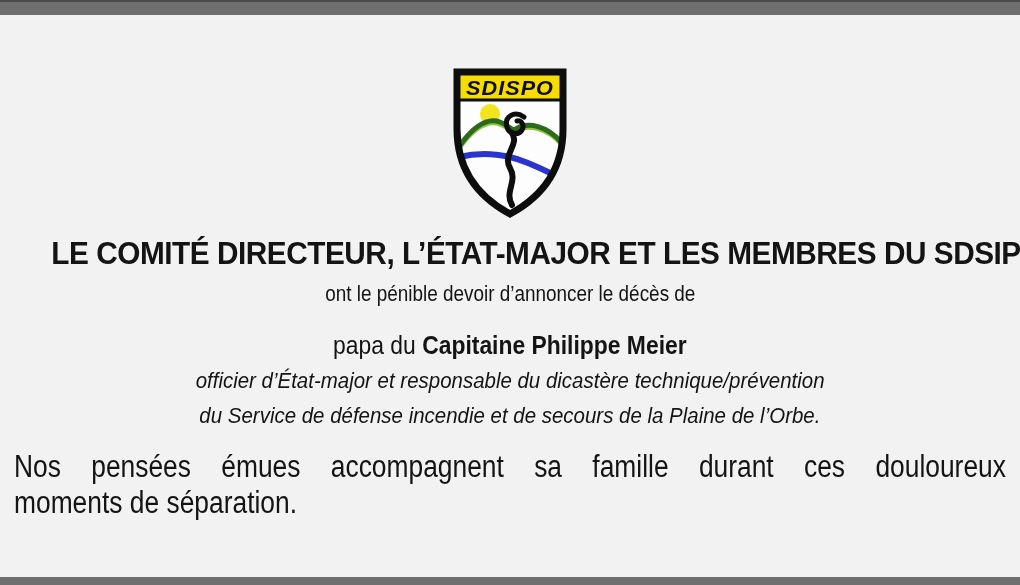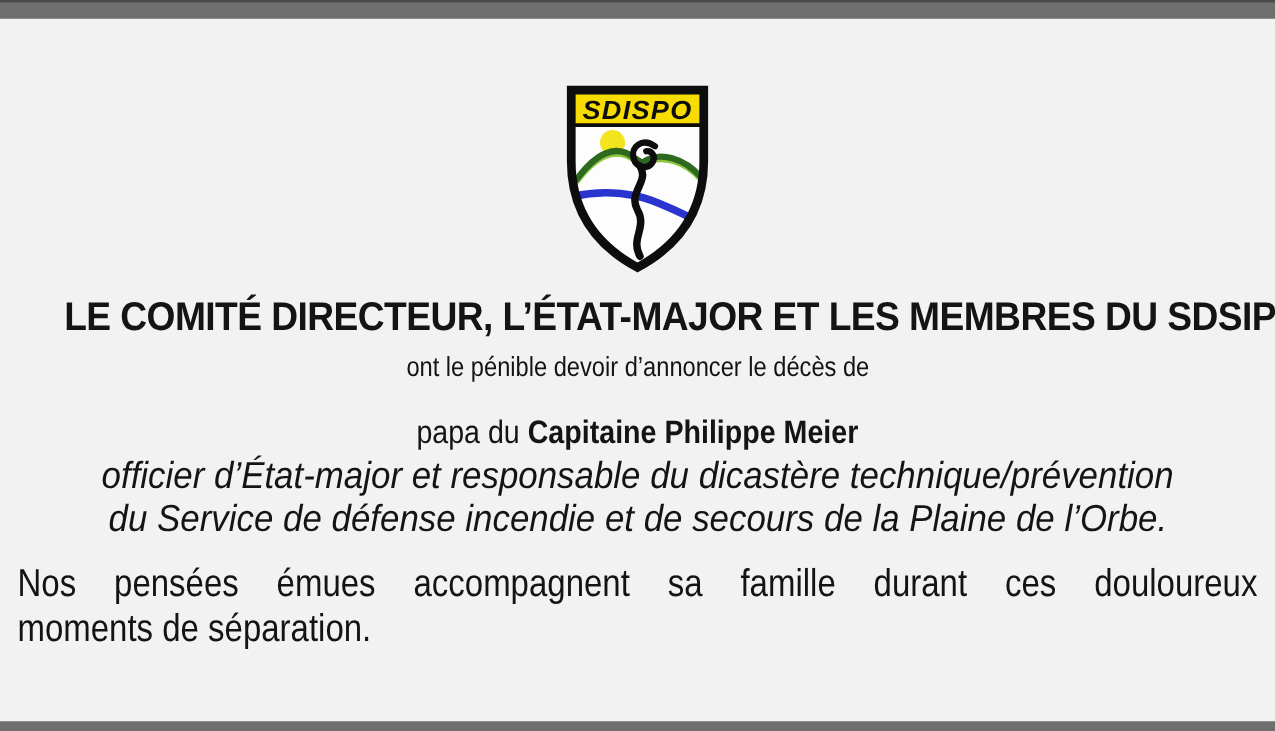--- a/index.html
+++ b/index.html
@@ -33,21 +33,21 @@
   .line > span{display:inline-block;white-space:nowrap;}
   .header{margin-top:14px;line-height:40px;font-size:32px;font-weight:bold;}
   .header > span{transform:scaleX(0.93);transform-origin:50% 50%;letter-spacing:-0.5px;}
   .intro{line-height:42px;font-size:22px;}
   .intro > span{transform:scaleX(0.86);transform-origin:50% 50%;}
   .name{margin-top:10px;line-height:58px;font-size:48px;font-weight:bold;}
   .name > span{transform:scaleX(0.80);transform-origin:50% 50%;}
   .relation{margin-top:12px;line-height:36px;font-size:26px;}
   .relation > span{transform:scaleX(0.88);transform-origin:50% 50%;}
   .relation b{font-weight:bold;}
-  .role{line-height:35px;font-size:30px;font-style:italic;}
+  .role{line-height:35px;font-size:22px;font-style:italic;}
   .role > span{transform:scaleX(0.93);transform-origin:50% 50%;}
   .closing{
     margin-top:16px;
     width:117.5%;
     transform:scaleX(0.851);transform-origin:left top;
     font-size:31px;line-height:36px;text-align:left;
   }
   .closing .justify-line{text-align:justify;text-align-last:justify;white-space:normal;}
   .closing .plain-line{text-align:left;}
   svg text{font-family:"Liberation Sans",sans-serif;}

